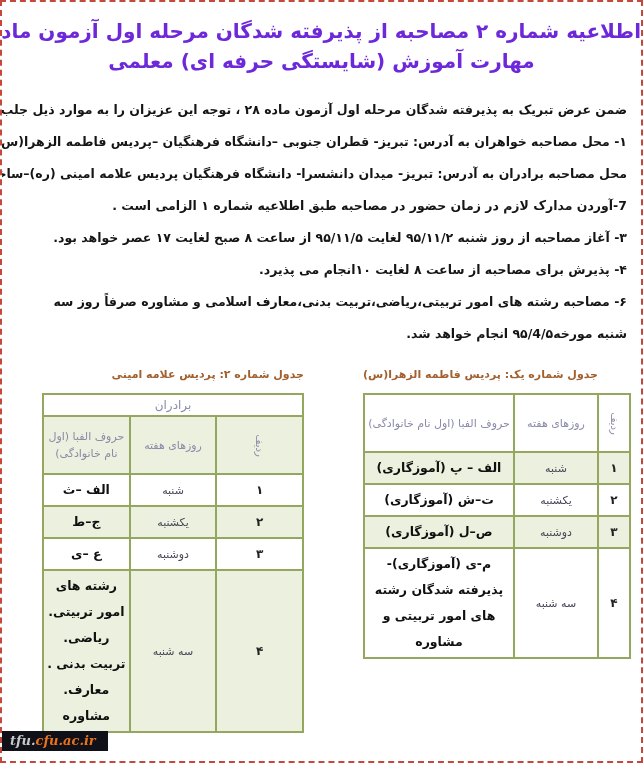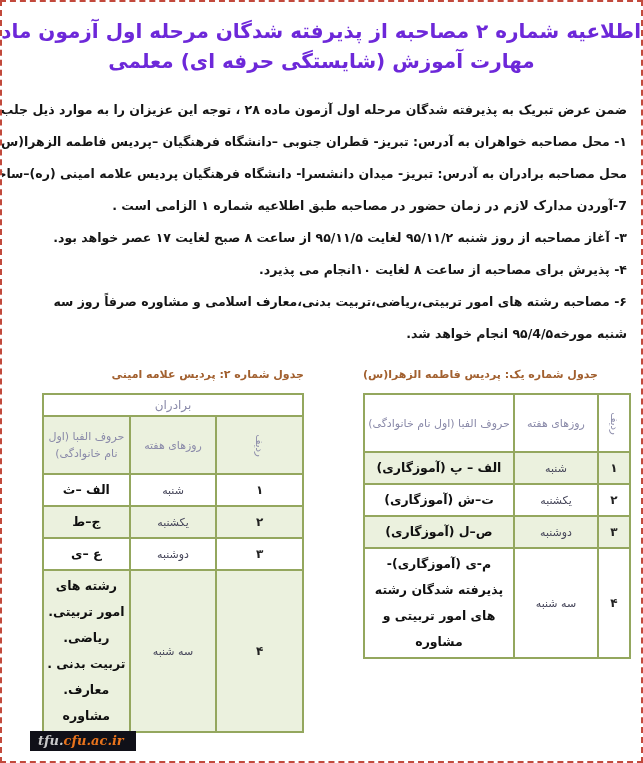--- a/index.html
+++ b/index.html
@@ -61,21 +61,21 @@
   .brothers .c-day{width:68px;}
   .rot{display:inline-block;transform:rotate(90deg);letter-spacing:1px;font-size:10px;}
   td.d-num{height:32px;font-size:12px;font-weight:700;color:#222;}
   td.d-day{height:32px;font-size:11px;font-weight:400;color:#46465a;letter-spacing:1px;white-space:nowrap;}
   td.d-let{height:32px;font-size:12.5px;font-weight:700;color:#101010;line-height:26px;margin-top:14px;}
   tr.last td{height:82px;}
   .watermark{
     position:absolute;left:0;bottom:10px;
     background:#101018;padding:2px 12px 3px 8px;
     font-family:"DejaVu Serif",serif;font-style:italic;font-weight:700;
-    font-size:13px;white-space:nowrap;margin-left:28px;
+    font-size:13px;white-space:nowrap;
   }
   .watermark .wm-pre{color:#c9c9c9;}
   .watermark .wm-suf{color:#e8731c;}
 </style>
 </head>
 <body>
 
 <div class="page">
 
   <div class="titles">

